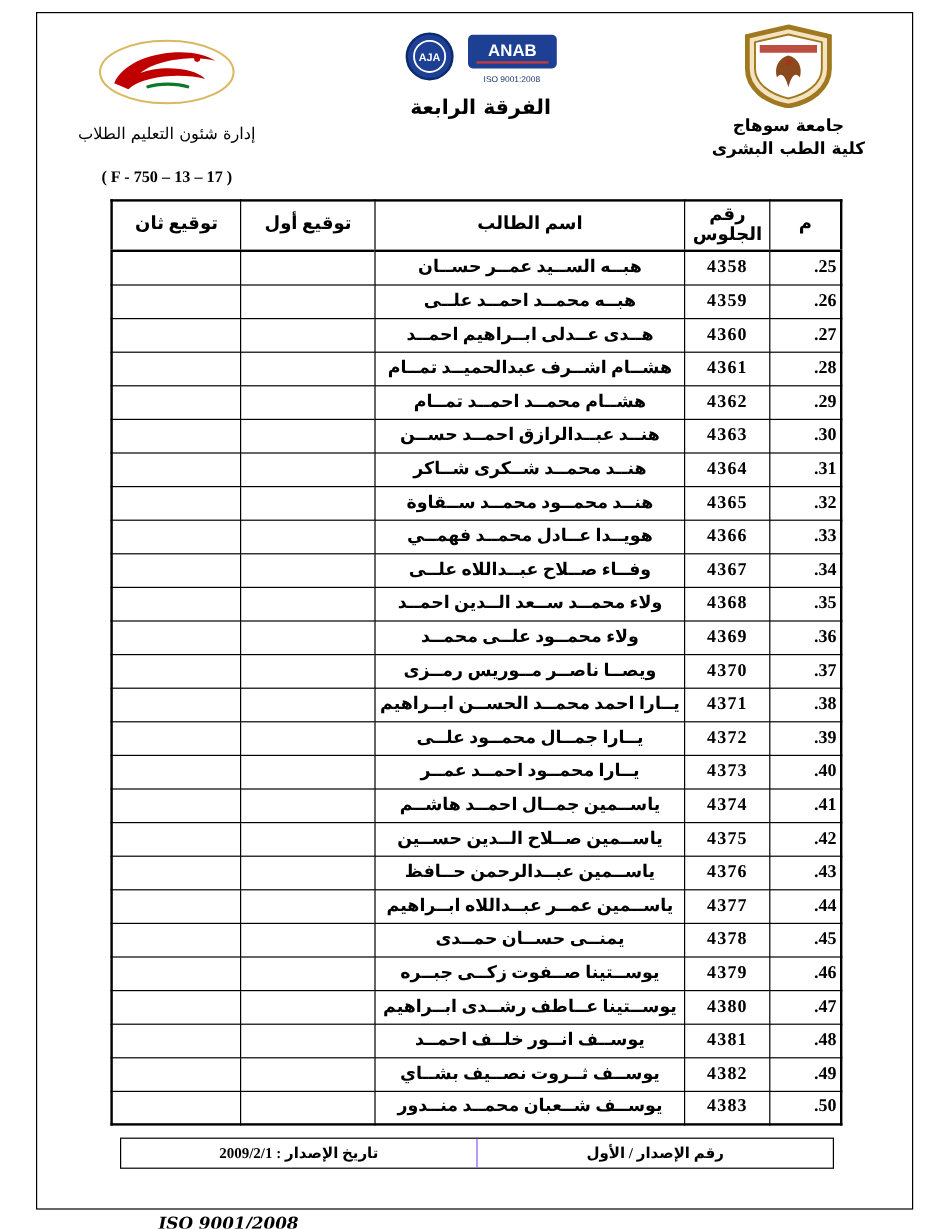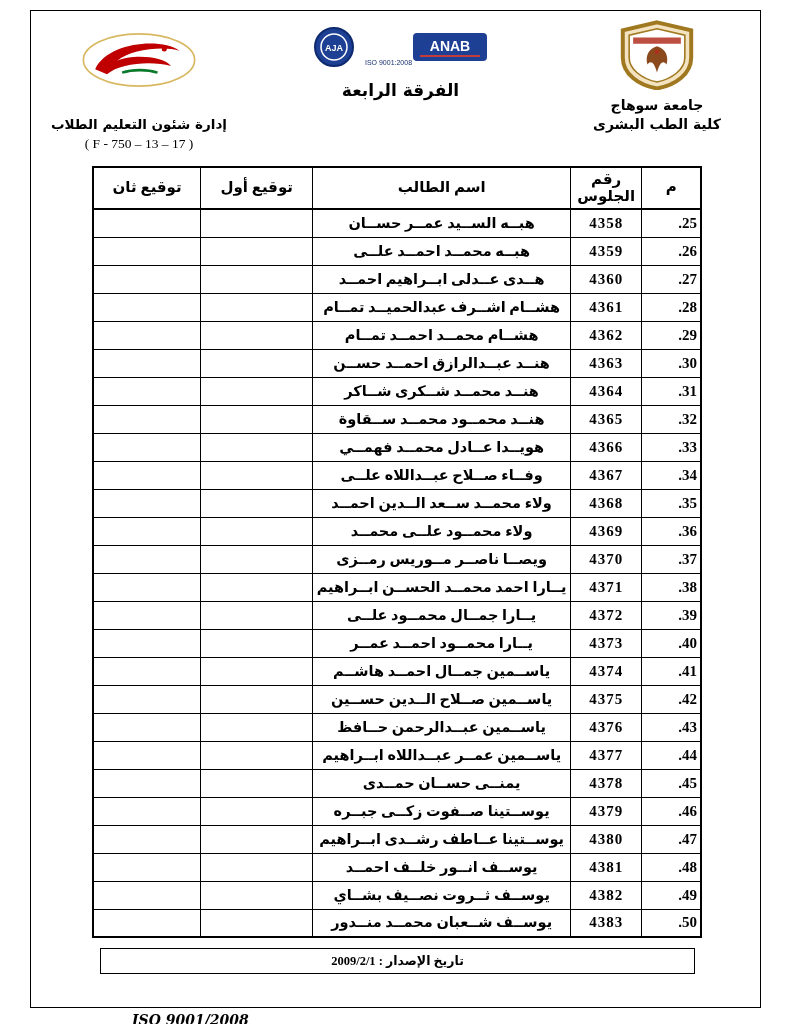--- a/index.html
+++ b/index.html
@@ -18,22 +18,22 @@
   }
   .hdr-block{display:flex;flex-direction:column;align-items:center;text-align:center;}
   .hdr-right{width:180px;text-align:center;}
   .hdr-center{width:220px;margin-top:6px;}
   .hdr-left{width:190px;margin-top:10px;}
   .uni-name{font-weight:bold;font-size:14px;line-height:1.35;margin-top:2px;}
   .fac-name{font-weight:bold;font-size:14px;line-height:1.35;}
   .logos-row{display:flex;flex-direction:row;gap:10px;align-items:center;justify-content:center;}
   .title1{font-weight:bold;font-size:17px;margin-top:8px;text-align:center;}
   .title2{font-weight:bold;font-size:17px;margin-top:4px;}
-  .dept{font-weight:bold;font-size:13.5px;margin-top:22px;}
-  .formcode{font-weight:normal;font-size:13.5px;margin-top:4px;direction:ltr;
+  .dept{font-weight:normal;font-size:13.5px;margin-top:10px;}
+  .formcode{font-weight:bold;font-size:13.5px;margin-top:20px;direction:ltr;
     font-family:"Liberation Serif", serif;}
   .anab-caption{font-size:7px;color:#16306e;margin-top:1px;font-family:"Liberation Sans",sans-serif;}
   
   table.students{
     position:absolute;top:166px;right:89px;left:92px;
     border-collapse:collapse;table-layout:fixed;
     border:2px solid #000;
     font-family:"Liberation Serif","DejaVu Sans",serif;
   }
   .students th,.students td{
@@ -85,21 +85,21 @@
           <path d="M50 33 C39 36 35 46 38 56 C42 51 46 52 50 66 C54 52 58 51 62 56 C65 46 61 36 50 33 Z" fill="#8a4a1e"></path>
           <circle cx="50" cy="40" r="3" fill="#b03020"></circle>
         </svg>
       </span>
       <div class="uni-name">جامعة سوهاج</div>
       <div class="fac-name">كلية الطب البشرى</div>
     </div>
 
     <div class="hdr-block hdr-center">
       <div class="logos-row">
-        <span style="display:flex;flex-direction:row;align-items:flex-end;">
+        <span style="display:flex;flex-direction:column;align-items:center;">
           <svg width="76" height="34" viewBox="0 0 76 34">
             <rect x="1" y="1" width="74" height="28" rx="4" fill="#1d3f94"></rect>
             <text x="38" y="19" fill="#ffffff" font-size="14" font-weight="bold" text-anchor="middle" font-family="Liberation Sans, sans-serif">ANAB</text>
             <rect x="8" y="23" width="60" height="2" fill="#c43b3b"></rect>
           </svg>
           <span class="anab-caption">ISO 9001:2008</span>
         </span>
         <span>
           <svg width="42" height="42" viewBox="0 0 42 42">
             <circle cx="21" cy="21" r="19" fill="#1d3f94" stroke="#0e2a6e" stroke-width="2"></circle>
@@ -348,16 +348,17 @@
       <td class="cell-num">50.</td>
       <td class="cell-seat">4383</td>
       <td class="cell-name">يوســف شــعبان محمــد منــدور</td>
       <td class="cell-sig"></td>
       <td class="cell-sig"></td>
     </tr>
   </tbody>
   </table>
 
   <div class="footer-box">
+    <div class="footer-cell">رقم الإصدار / الأول</div>
     <div class="footer-cell">تاريخ الإصدار : 2009/2/1</div>
   </div>
   <div class="iso-note">ISO 9001/2008</div>
 </div>
 
 </body></html>

